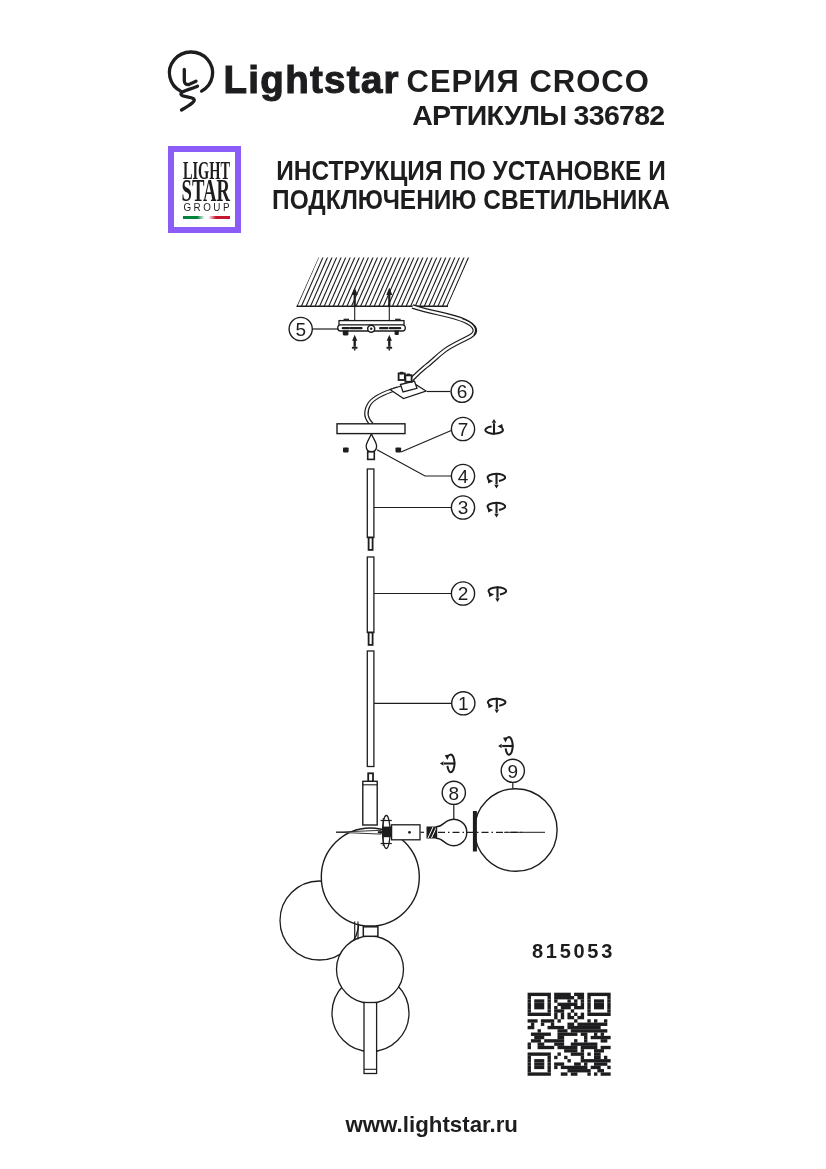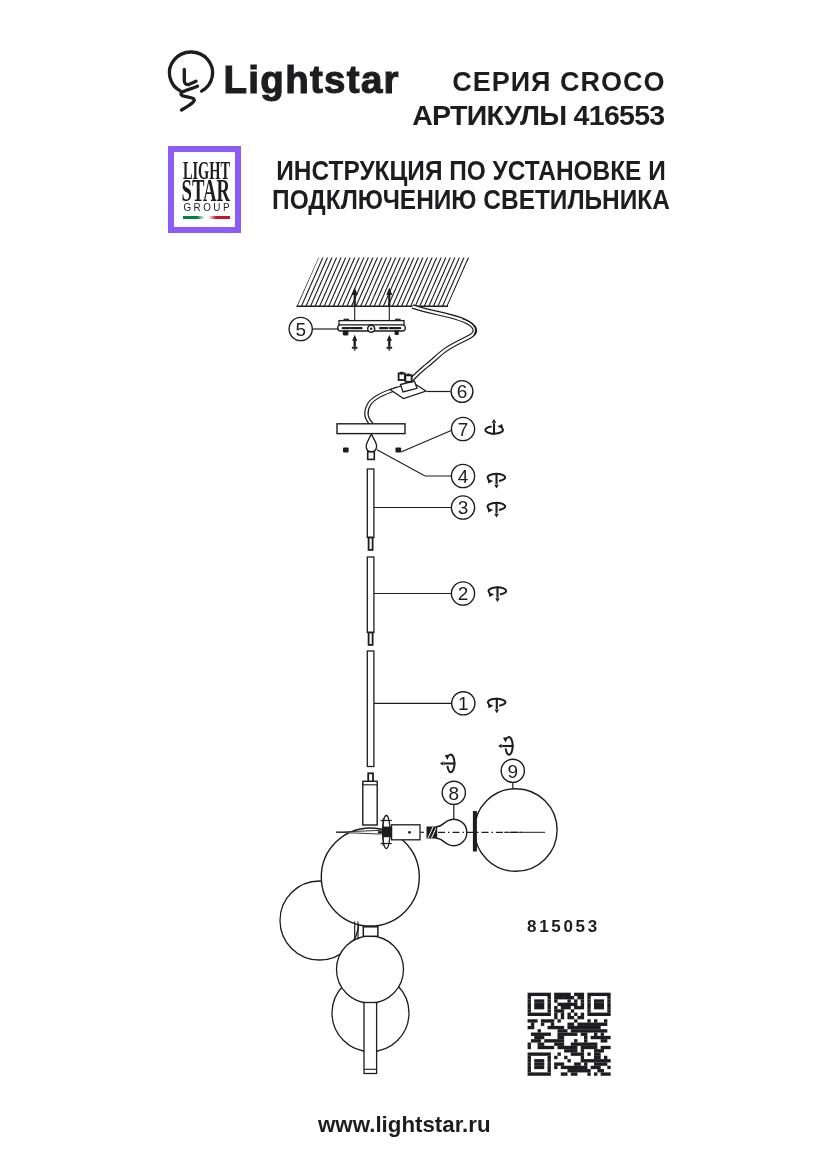--- a/index.html
+++ b/index.html
@@ -335,23 +335,23 @@
       <rect x="567.44" y="1069.06" width="23.29" height="3.37"></rect>
       <rect x="597.32" y="1069.06" width="6.69" height="3.37"></rect>
       <rect x="527.60" y="1072.38" width="23.29" height="3.37"></rect>
       <rect x="560.80" y="1072.38" width="6.69" height="3.37"></rect>
       <rect x="570.76" y="1072.38" width="6.69" height="3.37"></rect>
       <rect x="587.36" y="1072.38" width="3.37" height="3.37"></rect>
       <rect x="594.00" y="1072.38" width="3.37" height="3.37"></rect>
       <rect x="600.64" y="1072.38" width="10.01" height="3.37"></rect>
     </g>
 </svg>
-<div class="b" style="left:406.5px;top:67.6px;width:259px;text-align:right;font-size:27px;line-height:28px;letter-spacing:1.0px">СЕРИЯ CROCO</div>
-<div class="b" style="left:405.5px;top:100.7px;width:259px;text-align:right;font-size:28.5px;line-height:28px;letter-spacing:-0.7px">АРТИКУЛЫ 416553</div>
+<div class="b" style="left:406.5px;top:67.6px;width:259px;font-size:31px;line-height:28px;letter-spacing:1.0px">СЕРИЯ CROCO</div>
+<div class="b" style="left:405.5px;top:100.7px;width:259px;text-align:right;font-size:28.5px;line-height:28px;letter-spacing:-0.7px">АРТИКУЛЫ 336782</div>
 <div class="b" style="left:220.6px;top:156.5px;width:500px;text-align:center;font-size:27px;line-height:29.4px;transform:scaleX(0.905);transform-origin:250px 0">ИНСТРУКЦИЯ ПО УСТАНОВКЕ И<br>ПОДКЛЮЧЕНИЮ СВЕТИЛЬНИКА</div>
 <div class="b" style="left:223.5px;top:58px;font-size:38.5px;letter-spacing:1.3px;font-weight:bold;-webkit-text-stroke:1.1px #1d1d1f">Lightstar</div>
 <div style="position:absolute;left:167.8px;top:146px;width:61.5px;height:74.6px;border:6px solid #8b5cf6">
 <div style="position:absolute;left:-3.9px;top:7.2px;width:100%;text-align:center;font-family:'Liberation Serif',serif;font-weight:bold;font-size:24.8px;line-height:24.8px;transform:scaleX(0.5805)">LIGHT</div>
 <div style="position:absolute;left:-4.5px;top:22.5px;width:100%;text-align:center;font-family:'Liberation Serif',serif;font-weight:bold;font-size:31.5px;line-height:31.5px;transform:scaleX(0.593)">STAR</div>
 <div style="position:absolute;left:3.2px;top:50.7px;width:100%;text-align:center;font-size:10.4px;line-height:10.4px;letter-spacing:2.6px;transform:scaleX(0.95)">GROUP</div>
 <div style="position:absolute;left:9.2px;top:63.9px;width:46.6px;height:2.7px;background:linear-gradient(90deg,#00813c 0%,#00813c 30%,#fff 46%,#fff 54%,#c6152f 70%,#c6152f 100%)"></div>
 </div>
-<div class="b" style="left:527px;top:917px;width:88px;text-align:left;font-size:17px;letter-spacing:2.7px">815053</div>
-<div class="b" style="left:318px;top:1111.5px;width:200px;text-align:left;font-size:22.3px;letter-spacing:0px">www.lightstar.ru</div>
+<div class="b" style="left:527px;top:940px;width:88px;text-align:right;font-size:20px;letter-spacing:2.7px">815053</div>
+<div class="b" style="left:318px;top:1111.5px;width:200px;text-align:right;font-size:22.3px;letter-spacing:0px">www.lightstar.ru</div>
 </body></html>

